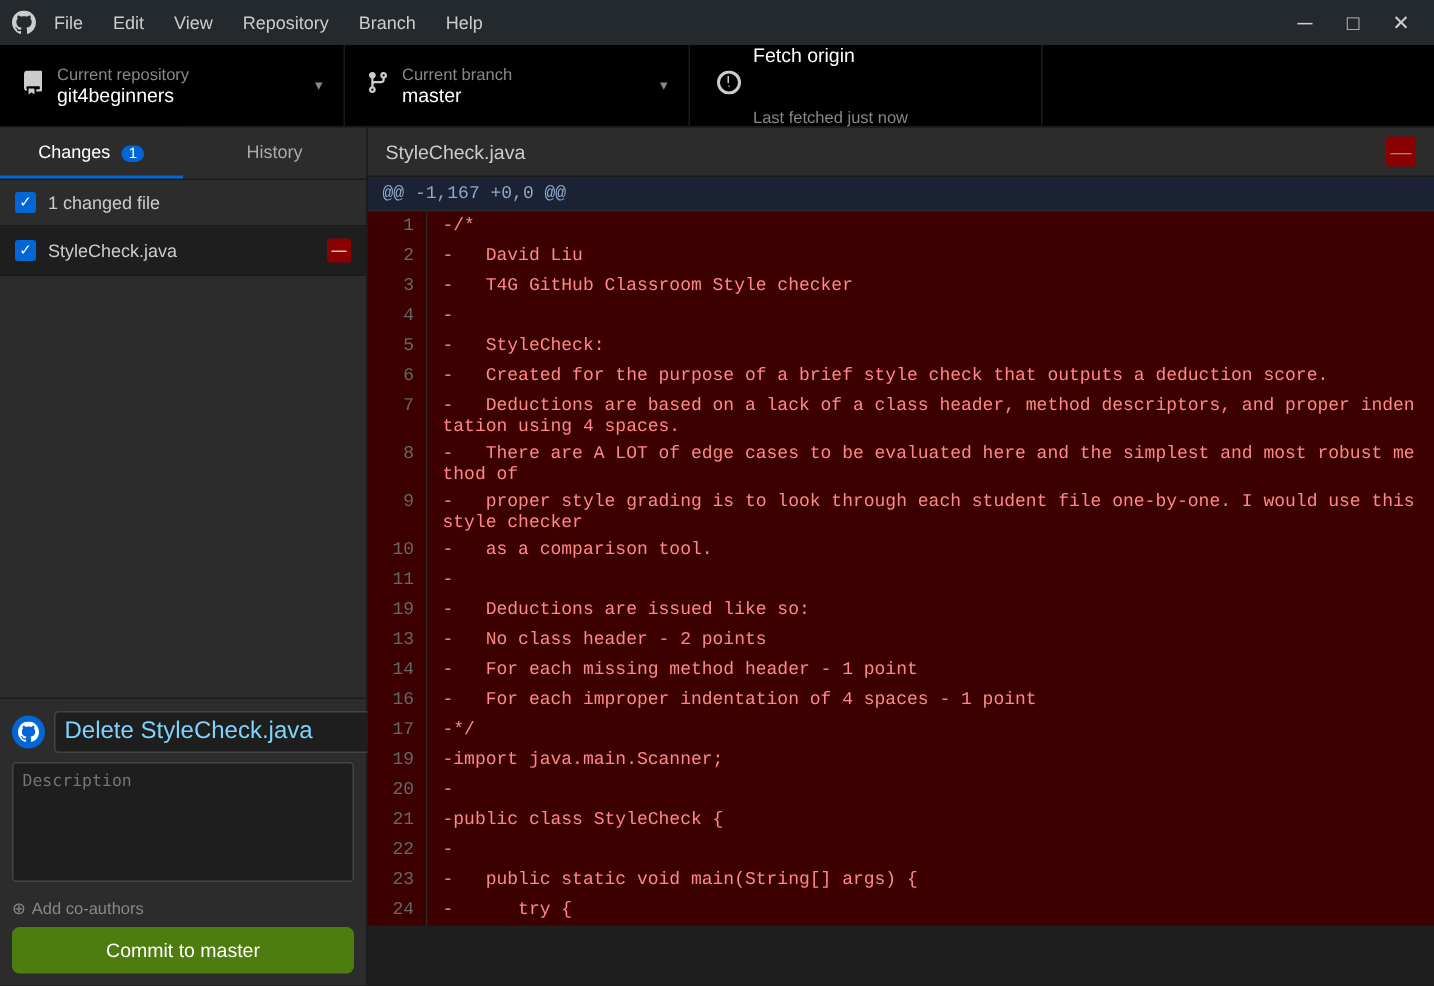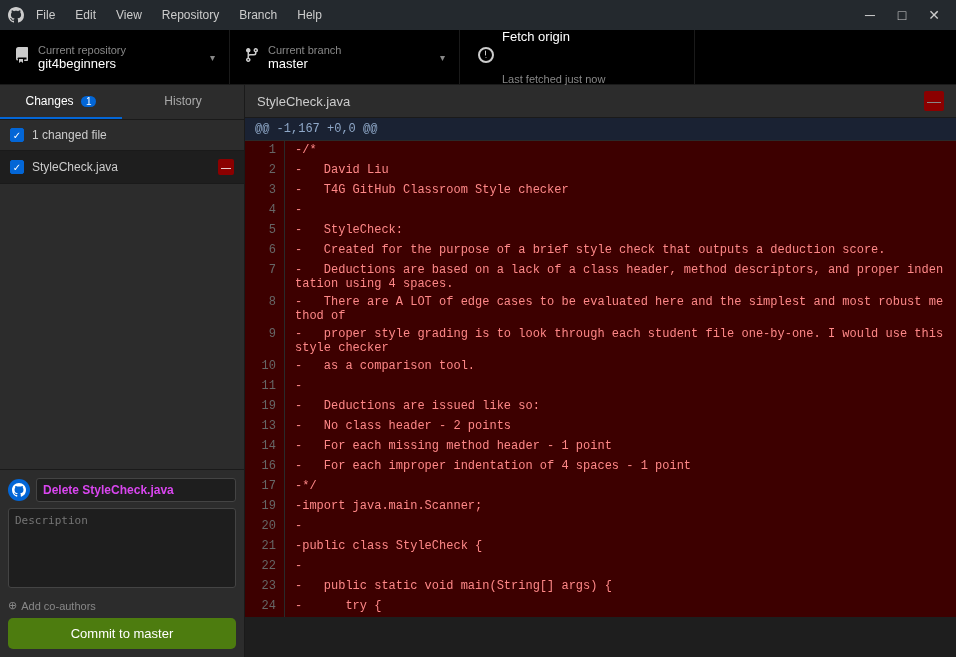--- a/index.html
+++ b/index.html
@@ -266,25 +266,24 @@
       justify-content: center;
       color: #fff;
       font-size: 12px;
       flex-shrink: 0;
     }
     .commit-title-input {
       flex: 1;
       background: #1e1e1e;
       border: 1px solid #444;
       border-radius: 3px;
-      color: #d946ef;
-      font-size: 12px;
+      color: #7dd3fc;
+      font-size: 16px;
       padding: 4px 6px;
       outline: none;
-      font-weight: bold;
     }
     .commit-description {
       width: 100%;
       background: #1e1e1e;
       border: 1px solid #444;
       border-radius: 3px;
       color: #888;
       font-size: 11px;
       padding: 5px 6px;
       outline: none;

